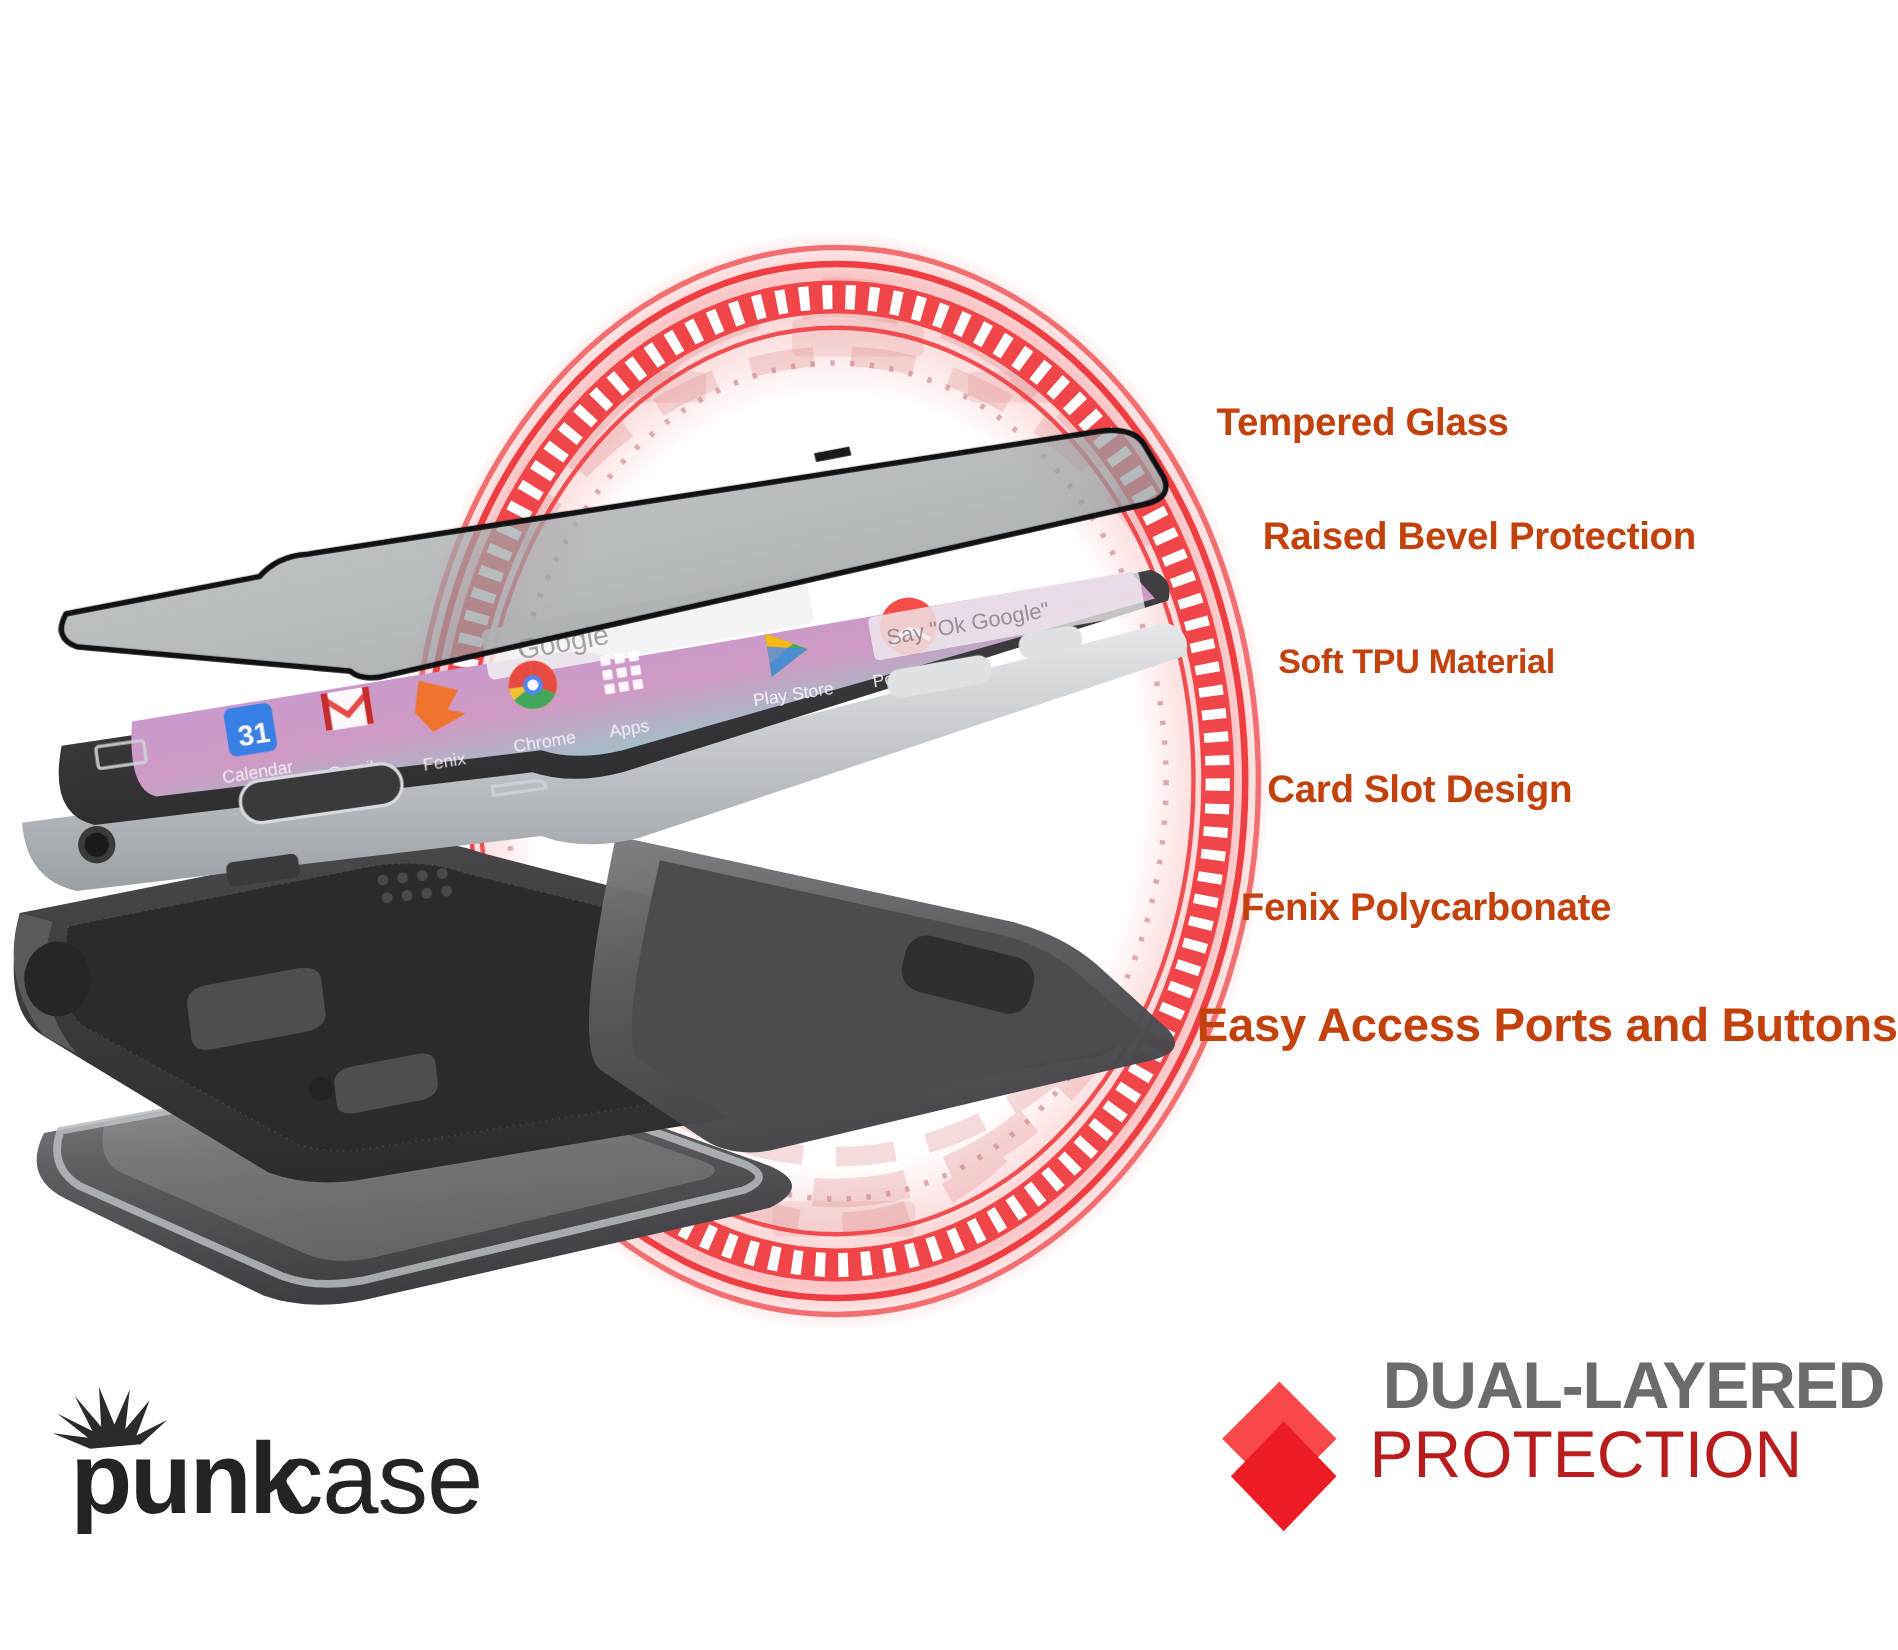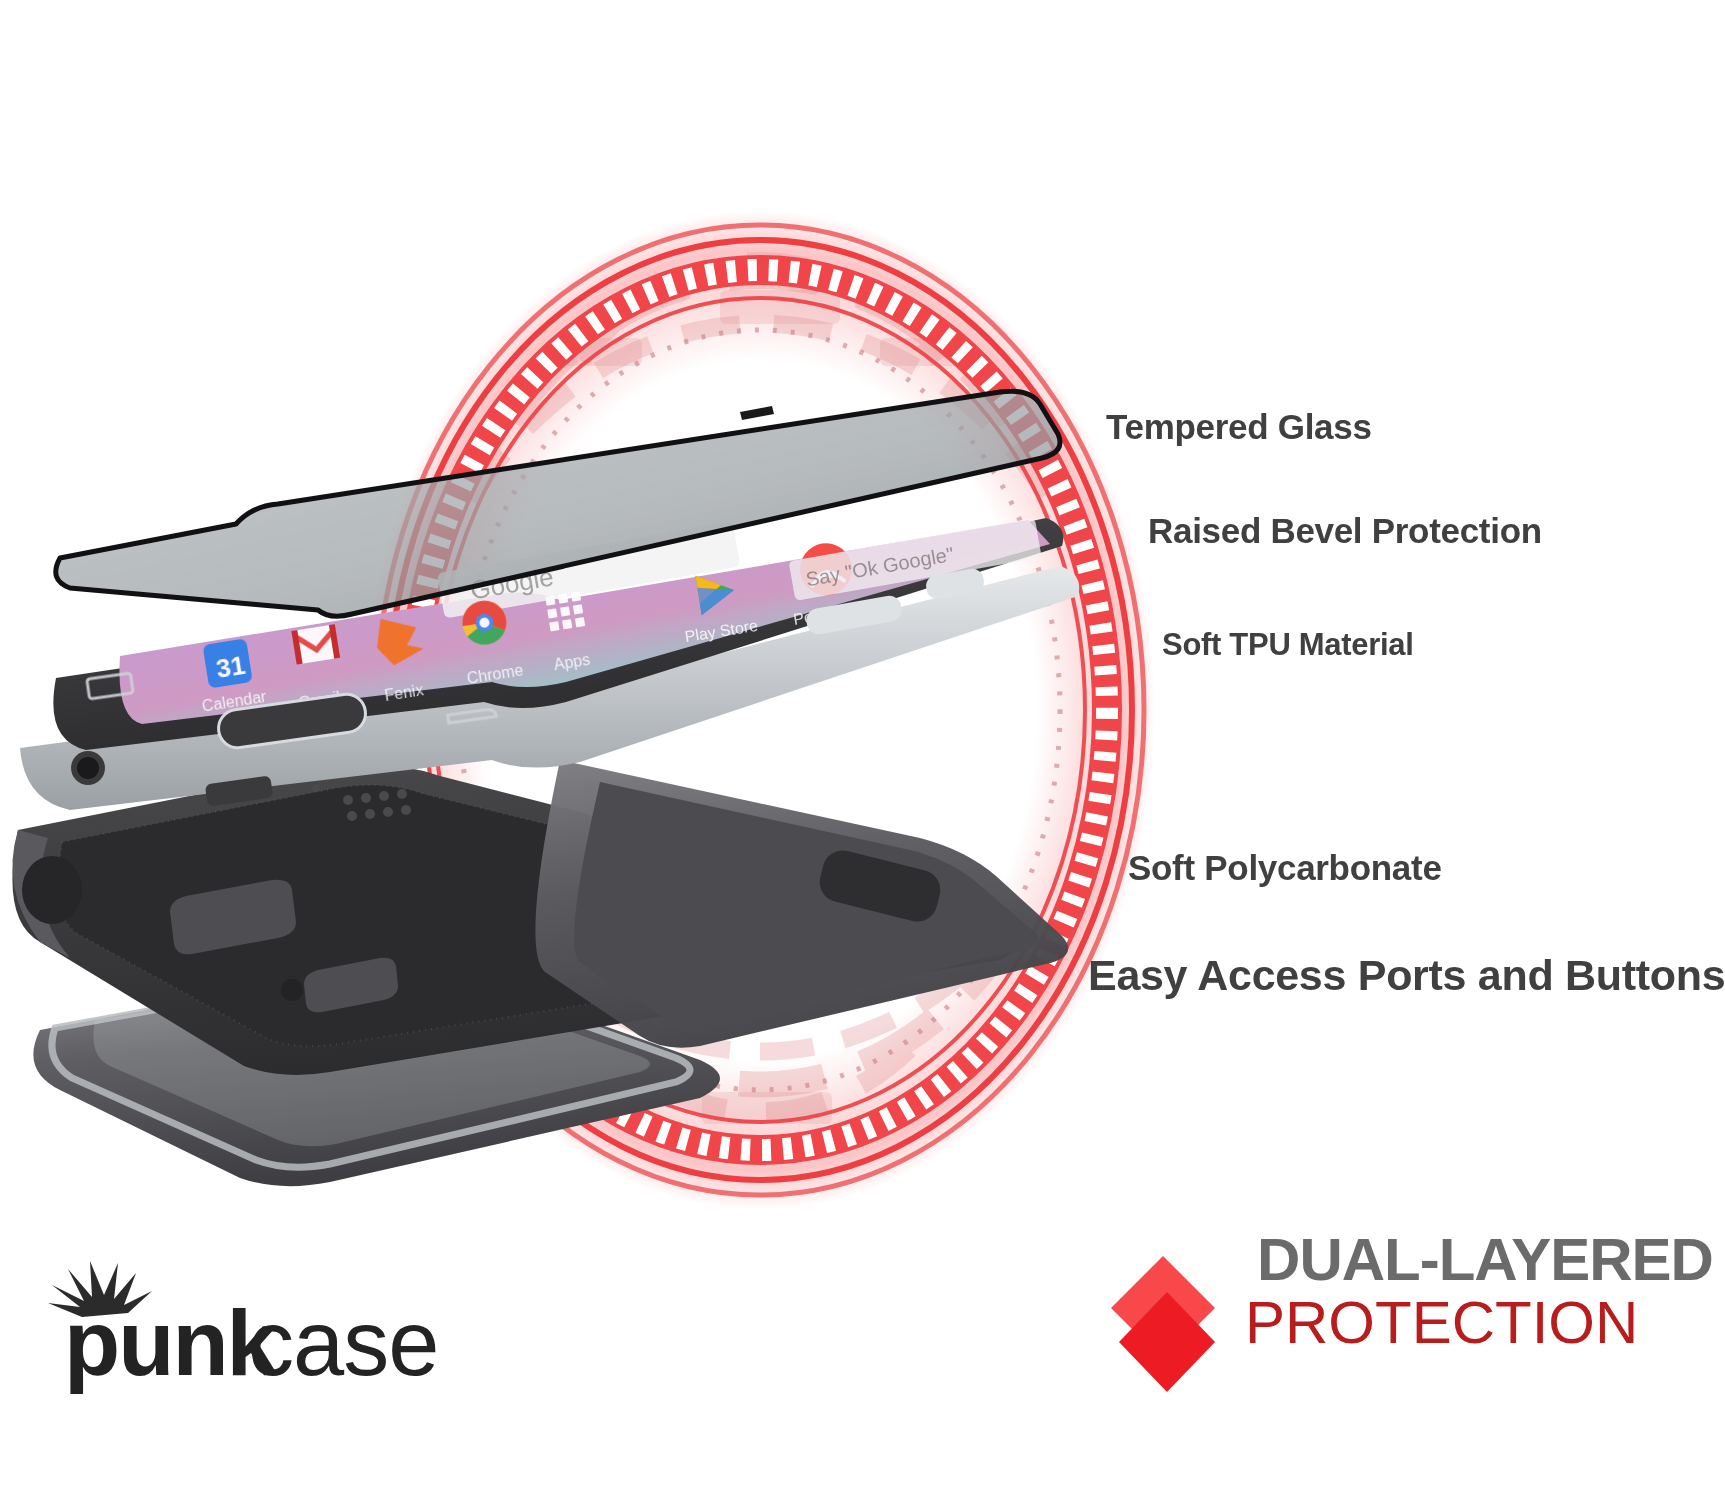--- a/index.html
+++ b/index.html
@@ -5,22 +5,22 @@
   html,body{margin:0;padding:0;background:#ffffff;}
   body{width:1725px;height:1500px;overflow:hidden;font-family:"Liberation Sans",sans-serif;}
   #stage{position:relative;width:1725px;height:1500px;background:#fff;overflow:hidden;}
 
   
   .hud{position:absolute;left:360px;top:200px;width:800px;height:1020px;}
   .hud svg{width:100%;height:100%;display:block;}
 
   
   .features{position:absolute;left:1060px;top:350px;width:665px;height:640px;}
-  .feature{position:absolute;color:#404040;font-weight:bold;font-family:"Liberation Sans",sans-serif;
-           white-space:nowrap;letter-spacing:-0.3px;margin-top:43px;}
+  .feature{position:absolute;color:#c2410c;font-weight:bold;font-family:"Liberation Sans",sans-serif;
+           white-space:nowrap;letter-spacing:-0.3px;}
   .f0{top:14px;left:46px;font-size:35px;}
   .f1{top:118px;left:88px;font-size:35px;}
   .f2{top:234px;left:102px;font-size:31px;}
   .f3{top:348px;left:92px;font-size:35px;}
   .f4{top:455px;left:68px;font-size:35px;}
   .f5{top:558px;left:28px;font-size:43px;}
 
   
   .logo{position:absolute;left:30px;top:1255px;width:470px;height:150px;}
   .logo svg{display:block;}
@@ -295,21 +295,22 @@
 
         <path d="M740,82 L772,76 L774,84 L742,90 Z" fill="#1a1a1c"></path>
       </g>
     </svg>
   </div>
 
   <div class="features">
     <div class="feature f0">Tempered Glass</div>
     <div class="feature f1">Raised Bevel Protection</div>
     <div class="feature f2">Soft TPU Material</div>
-    <div class="feature f4">Soft Polycarbonate</div>
+    <div class="feature f3">Card Slot Design</div>
+    <div class="feature f4">Fenix Polycarbonate</div>
     <div class="feature f5">Easy Access Ports and Buttons</div>
   </div>
 
   <div class="logo">
     <svg width="470" height="150" viewBox="0 0 470 150" xmlns="http://www.w3.org/2000/svg">
 
       <g fill="#2b2b2b">
         <path d="M52,62 L18,48 L50,52 L22,30 L54,46 L38,14 L62,42 L60,6 L74,40 L88,8 L84,44 L106,18 L94,50 L122,36 L98,58 Z"></path>
       </g>
 

